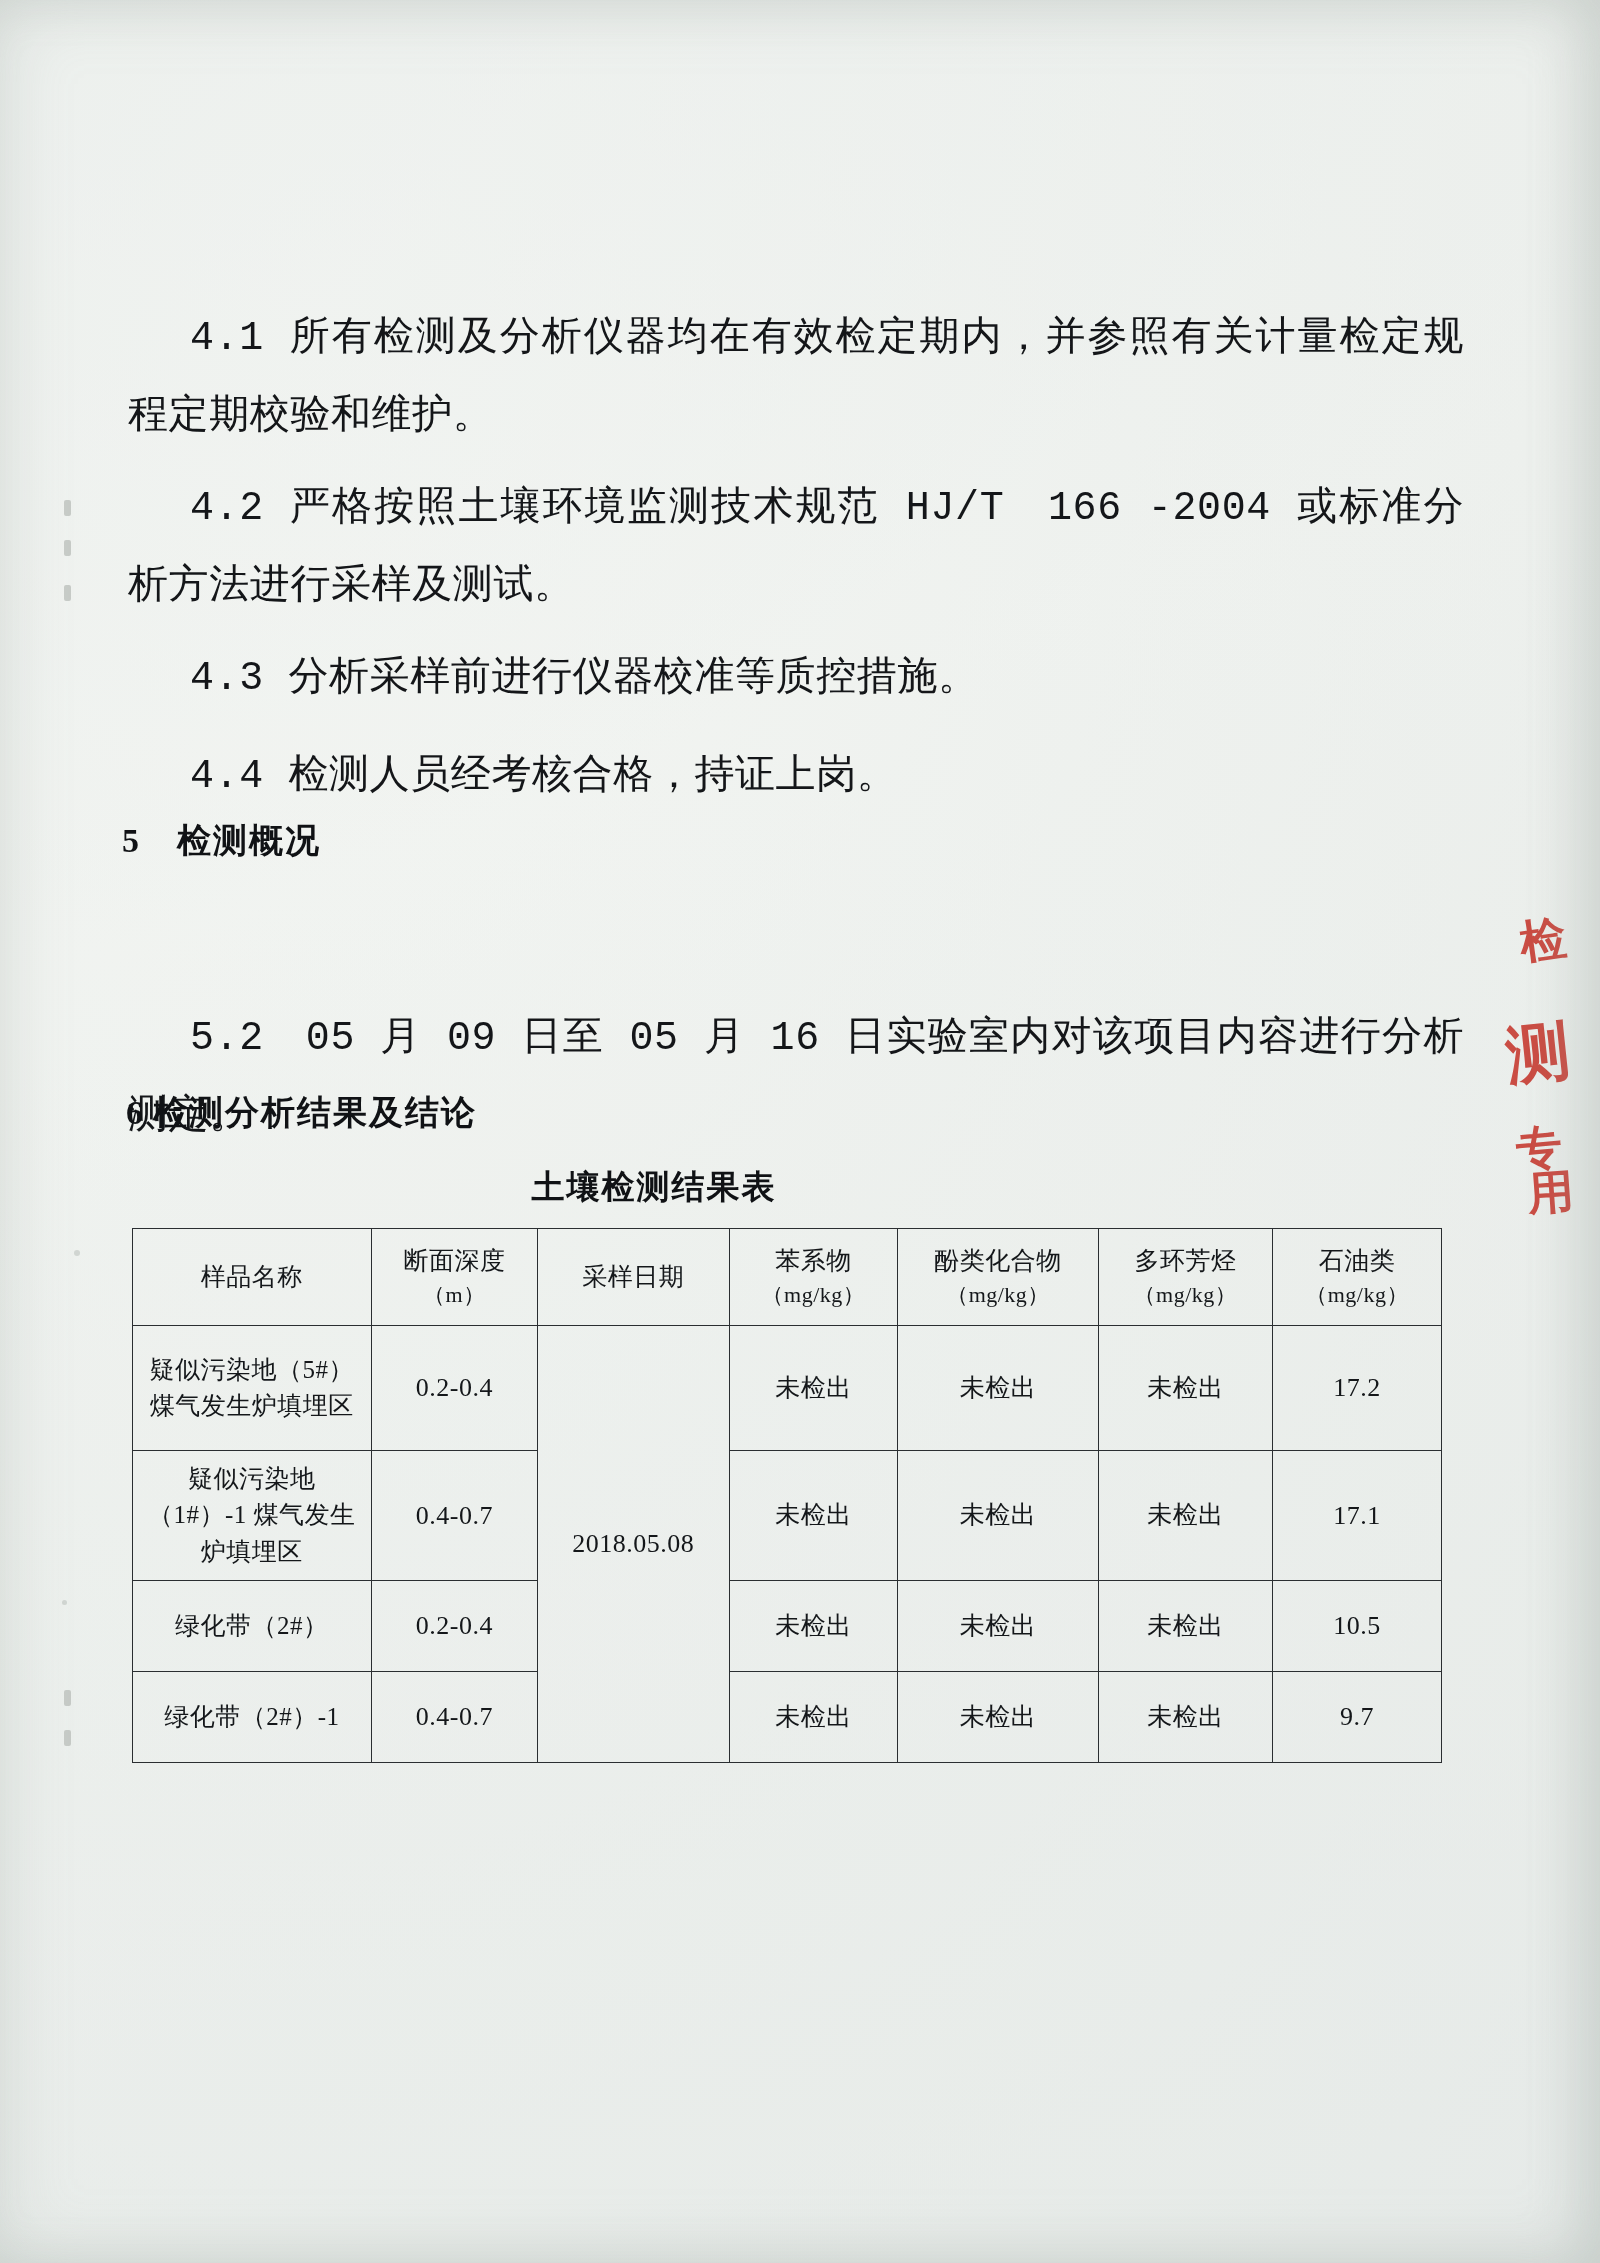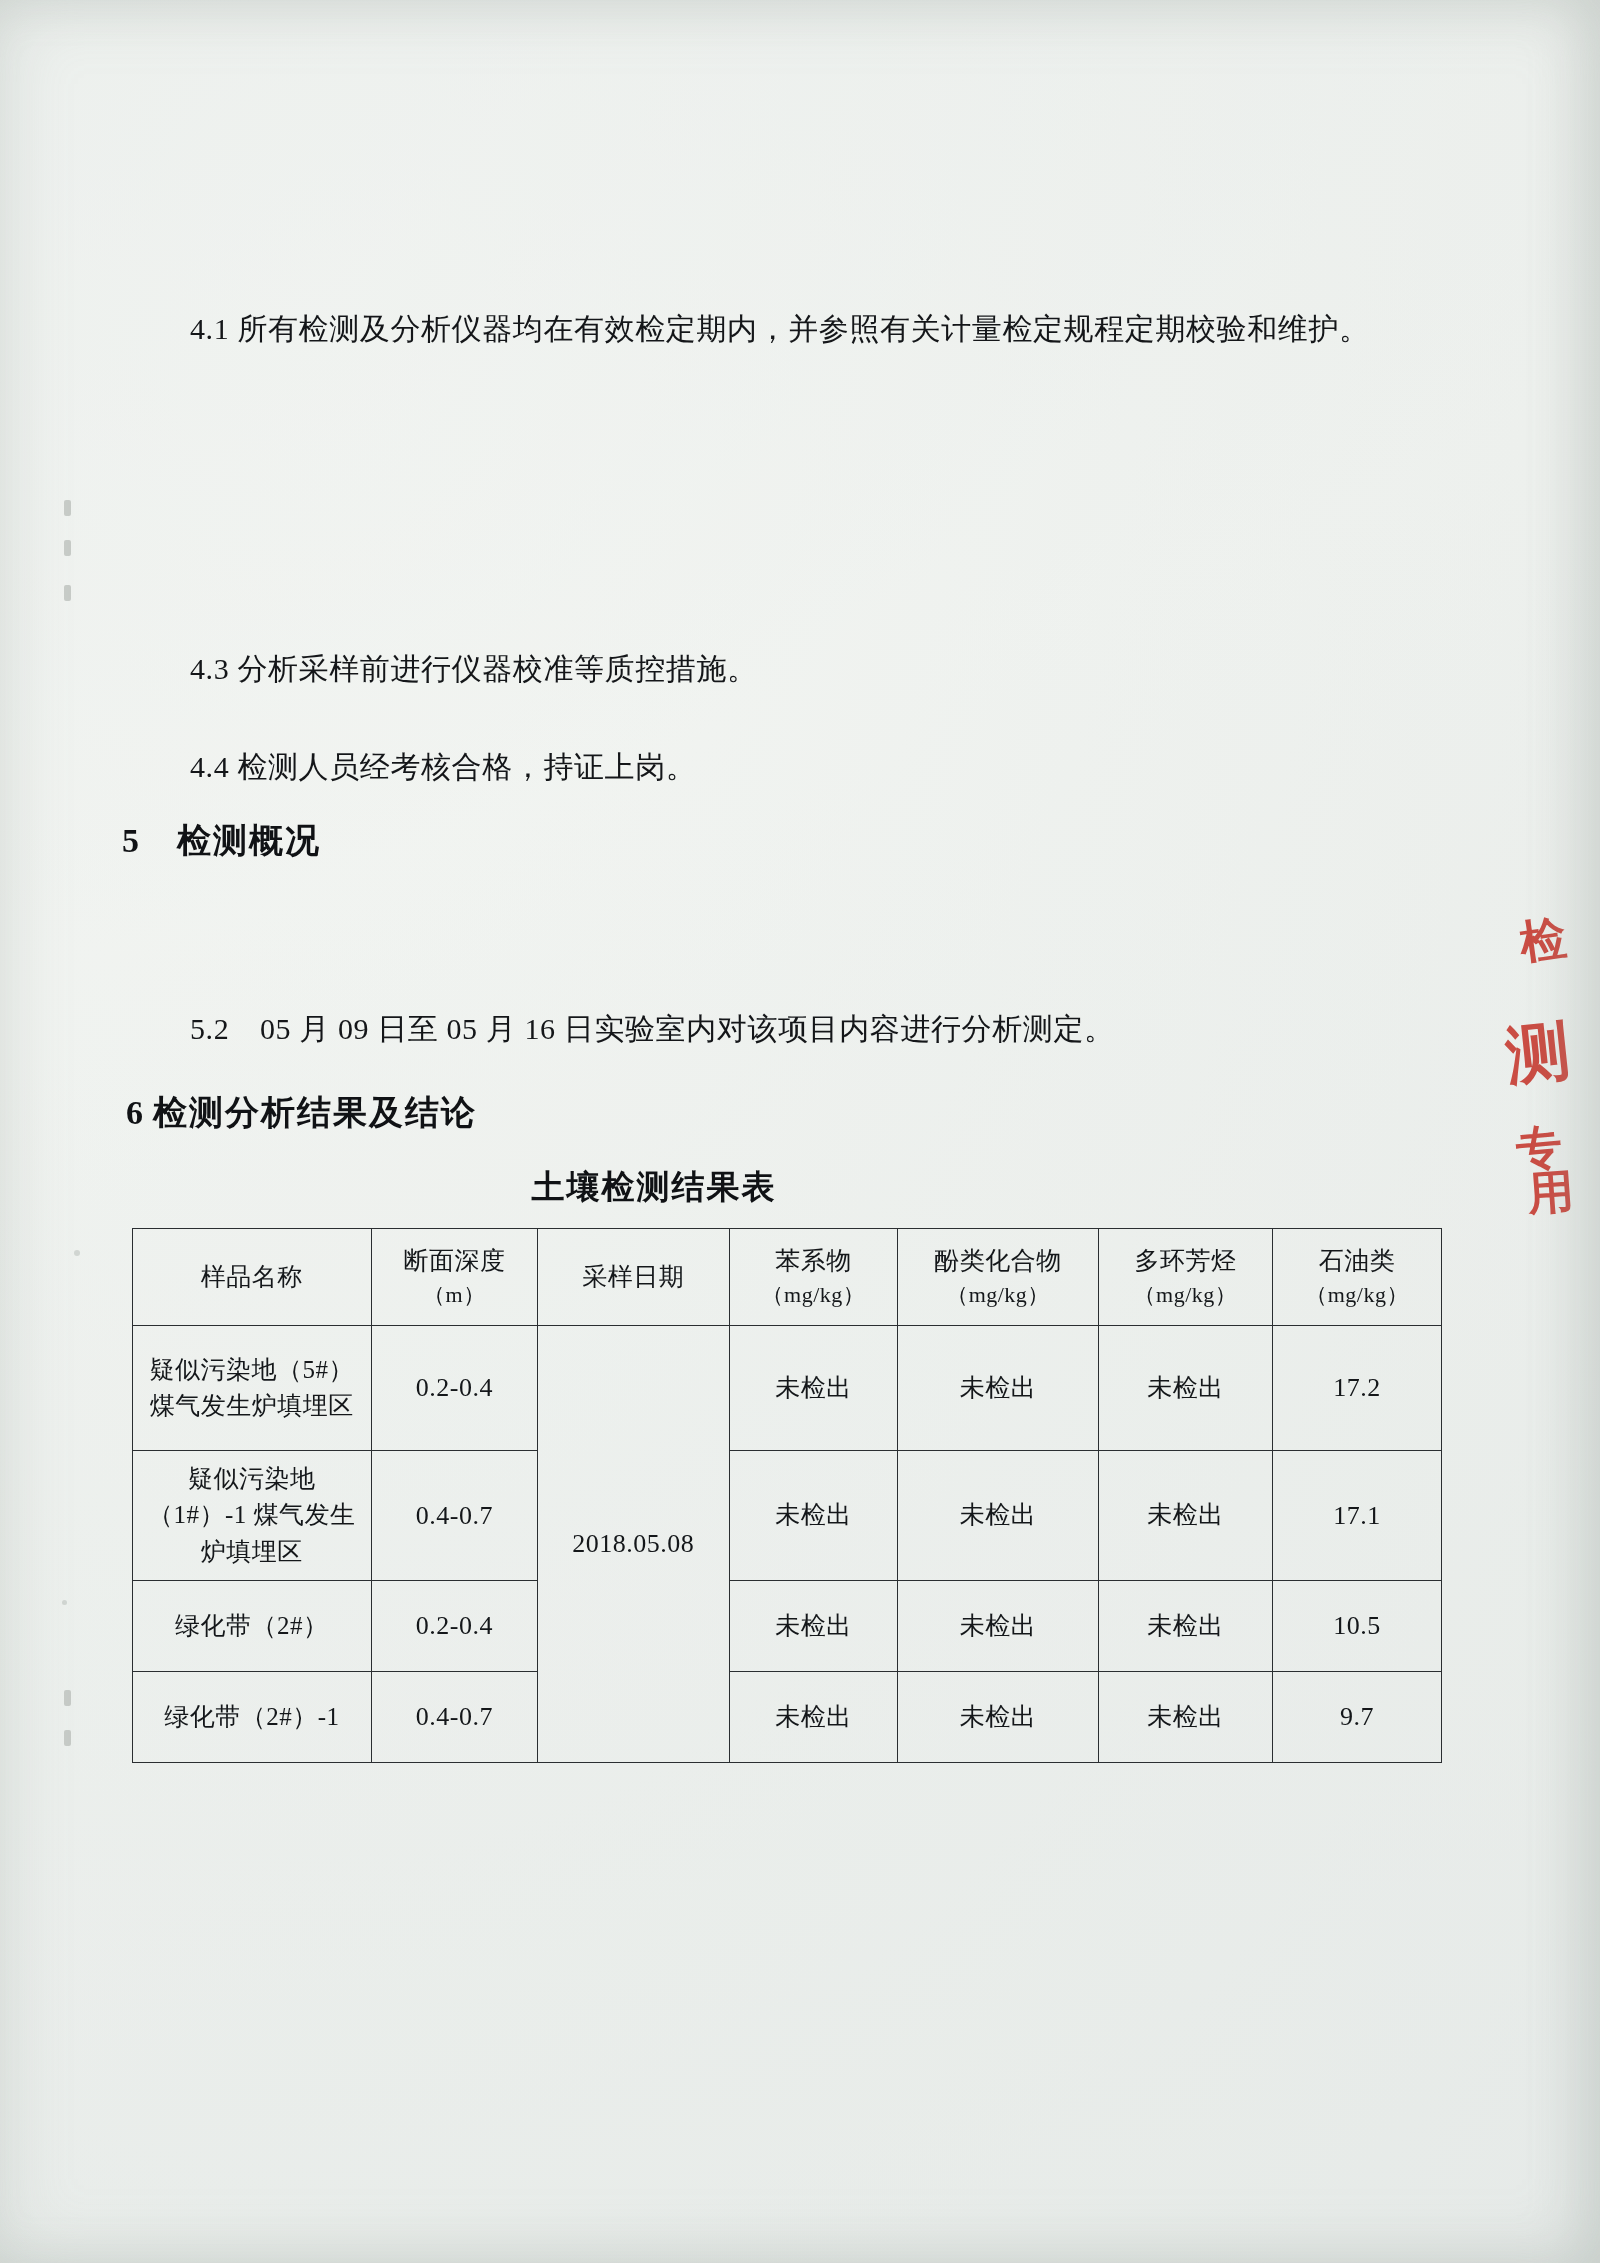--- a/index.html
+++ b/index.html
@@ -63,24 +63,25 @@
   .hdr-right {
     font-size: 29px;
     letter-spacing: 2px;
     margin-right: 105px;
   }
 
   
   .para {
     position: absolute;
     color: #141619;
-    font-size: 30px;
+    font-size: 40px;
     line-height: 1.95;
     letter-spacing: 0.6px;
     text-align: justify;
+    font-family: Liberation Mono, monospace;
   }
   .p41 { top: 300px; left: 128px; width: 1336px; text-indent: 62px; }
   .p42 { top: 470px; left: 128px; width: 1336px; text-indent: 62px; }
   .p43 { top: 640px; left: 128px; width: 1336px; text-indent: 62px; }
   .p44 { top: 738px; left: 128px; width: 1336px; text-indent: 62px; }
 
   
   .sec-head {
     position: absolute;
     color: #101215;
@@ -202,20 +203,21 @@
 </head>
 <body>
 
 <div id="page">
   <div id="paper-tint"></div>
 
   <div class="content">
 
 
     <div class="para p41">4.1 所有检测及分析仪器均在有效检定期内，并参照有关计量检定规程定期校验和维护。</div>
+    <div class="para p42">4.2 严格按照土壤环境监测技术规范 HJ/T　166 -2004 或标准分析方法进行采样及测试。</div>
     <div class="para p43">4.3 分析采样前进行仪器校准等质控措施。</div>
     <div class="para p44">4.4 检测人员经考核合格，持证上岗。</div>
 
     <div class="sec-head sec5">
       <span class="num">5</span><span>检测概况</span>
     </div>
     <div class="para p52">5.2　05 月 09 日至 05 月 16 日实验室内对该项目内容进行分析测定。</div>
 
     <div class="sec-head sec6">
       <span class="num">6</span><span>检测分析结果及结论</span>

